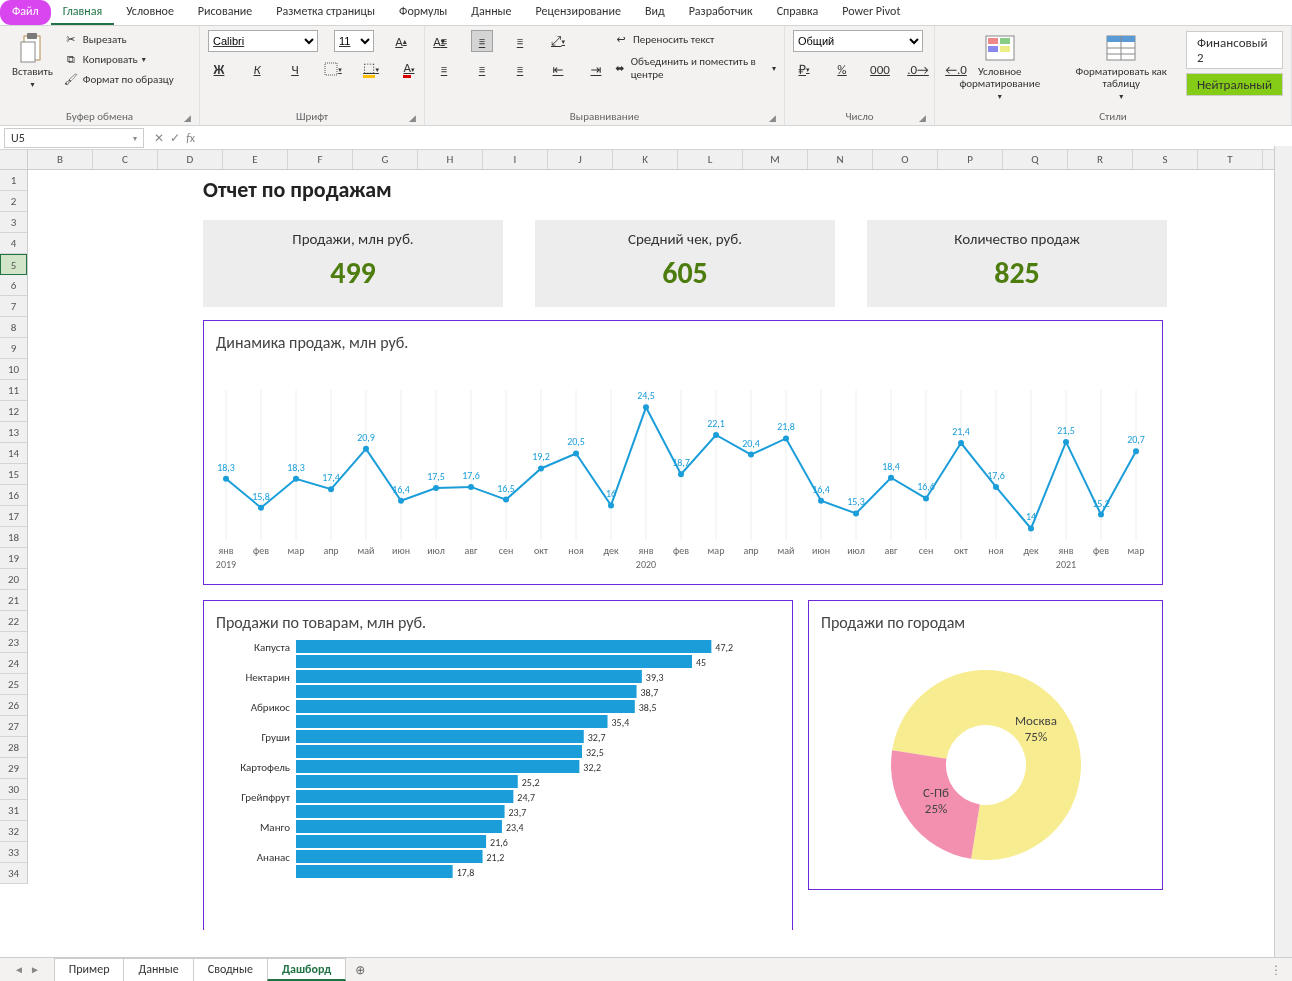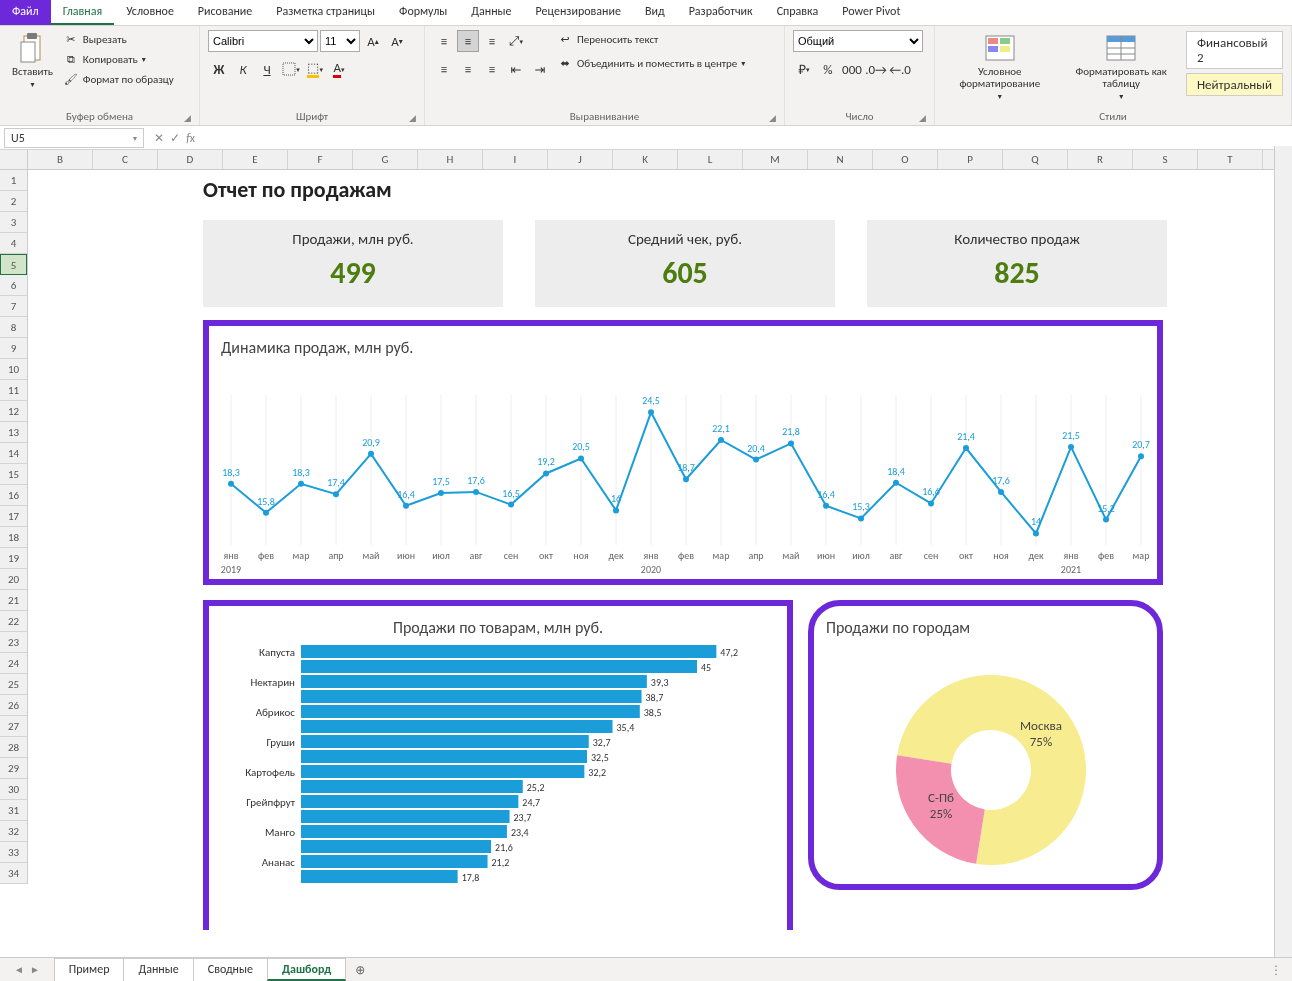--- a/index.html
+++ b/index.html
@@ -1,41 +1,41 @@
 <!DOCTYPE html>
 <html><head>
 <meta charset="utf-8">
 <style>
 * { box-sizing: border-box; margin: 0; padding: 0; }
 body { font-family: 'Segoe UI', Calibri, sans-serif; font-size: 12px; background: #fff; color: #333; overflow: hidden; width: 1292px; height: 981px; }
 
 
 .ribbon-tabs { display: flex; background: #fff; height: 26px; border-bottom: 1px solid #d4d4d4; }
 .ribbon-tab { padding: 4px 12px; cursor: pointer; font-size: 12px; }
-.ribbon-tab.file { background: #6d28d9; color: #fff; }
+.ribbon-tab.file { background: #d946ef; color: #fff; border-radius: 11px; }
 .ribbon-tab.active { border-bottom: 2px solid #217346; color: #217346; }
 
 
 .ribbon { display: flex; height: 100px; border-bottom: 1px solid #d4d4d4; background: #f3f2f1; }
 .ribbon-group { border-right: 1px solid #e1e1e1; padding: 4px 8px 2px 8px; display: flex; flex-direction: column; justify-content: space-between; }
 .ribbon-group-label { text-align: center; font-size: 11px; color: #666; padding-top: 2px; position: relative; }
 .ribbon-group-label .dlg { position: absolute; right: 0; bottom: 0; font-size: 9px; color: #888; }
 .rg-body { display: flex; align-items: flex-start; gap: 6px; flex: 1; }
 .big-btn { display: flex; flex-direction: column; align-items: center; gap: 2px; padding: 2px 4px; cursor: pointer; font-size: 11px; text-align: center; line-height: 1.1; }
 .big-btn .ic { width: 32px; height: 32px; display: flex; align-items: center; justify-content: center; }
 .small-row { display: flex; align-items: center; gap: 4px; font-size: 11px; padding: 1px 0; cursor: pointer; }
 .small-row .ic { width: 16px; height: 16px; display: flex; align-items: center; justify-content: center; }
 .vcol { display: flex; flex-direction: column; gap: 2px; }
 select.ribbon-sel { font-size: 11px; border: 1px solid #ababab; background: #fff; height: 22px; }
-.btnrow { display: flex; gap: 2px; }
+.btnrow { display: flex; gap: 16px; text-decoration: underline; }
 .sq { width: 22px; height: 22px; border: 1px solid transparent; display: flex; align-items: center; justify-content: center; cursor: pointer; font-size: 13px; }
 .sq.active { background: #d4d4d4; border-color: #a0a0a0; }
 .style-cell { border: 1px solid #ccc; padding: 3px 10px; font-size: 13px; margin: 1px 0; }
 .style-fin { background: #fff; }
-.style-neu { background: #fef9c3; }
+.style-neu { background: #84cc16; }
 
 
 .formula-bar { display: flex; align-items: center; height: 24px; border-bottom: 1px solid #d4d4d4; background: #fff; }
 .name-box { width: 140px; border: 1px solid #ccc; height: 20px; margin: 0 4px; padding: 0 6px; display: flex; align-items: center; justify-content: space-between; font-size: 12px; }
 .fx-btns { display: flex; gap: 6px; padding: 0 6px; color: #888; }
 .fx-input { flex: 1; border: none; height: 20px; padding: 0 6px; font-size: 12px; }
 
 
 .grid-wrap { position: relative; height: 780px; overflow: hidden; }
 .col-headers { display: flex; position: absolute; top: 0; left: 0; right: 0; height: 20px; background: #f0f0f0; border-bottom: 1px solid #ccc; }
@@ -46,26 +46,26 @@
 .row-h.sel { background: #d3e5c8; border: 1px solid #217346; }
 .cells { position: absolute; top: 20px; left: 28px; right: 0; bottom: 0; }
 
 
 .dash-title { position: absolute; top: 6px; left: 175px; font-size: 22px; font-weight: bold; color: #222; }
 .kpi-row { position: absolute; top: 50px; left: 175px; display: flex; gap: 32px; }
 .kpi { width: 300px; background: #ededed; padding: 10px 0 16px 0; text-align: center; }
 .kpi-label { font-size: 15px; color: #333; margin-bottom: 6px; }
 .kpi-val { font-size: 30px; font-weight: 600; color: #4d7c0f; }
 
-.chart-box { position: absolute; border: 6px solid #6d28d9; background: #fff; padding: 12px; }
+.chart-box { position: absolute; border: 1px solid #6d28d9; background: #fff; padding: 12px; }
 .chart-title { font-size: 16px; color: #444; margin-bottom: 8px; }
 
 .line-chart { position: absolute; top: 150px; left: 175px; width: 960px; height: 265px; }
-.bar-chart { position: absolute; top: 430px; left: 175px; width: 590px; height: 360px; text-align: center; }
-.pie-chart { position: absolute; top: 430px; left: 780px; width: 355px; height: 290px; border-radius: 32px; }
+.bar-chart { position: absolute; top: 430px; left: 175px; width: 590px; height: 360px; }
+.pie-chart { position: absolute; top: 430px; left: 780px; width: 355px; height: 290px; }
 
 svg text { font-family: Calibri, sans-serif; }
 
 
 .sheet-bar { position: absolute; bottom: 0; left: 0; right: 0; height: 24px; background: #f3f2f1; border-top: 1px solid #ccc; display: flex; align-items: center; }
 .sheet-nav { display: flex; gap: 6px; padding: 0 14px; color: #888; font-size: 10px; }
 .sheet-tabs { display: flex; }
 .sheet-tab { padding: 3px 14px; border: 1px solid #ccc; border-bottom: none; background: #fff; font-size: 12px; cursor: pointer; margin-right: -1px; }
 .sheet-tab.active { border-bottom: 2px solid #217346; font-weight: bold; color: #217346; background: #fff; }
 .sheet-add { padding: 0 10px; color: #666; cursor: pointer; }

